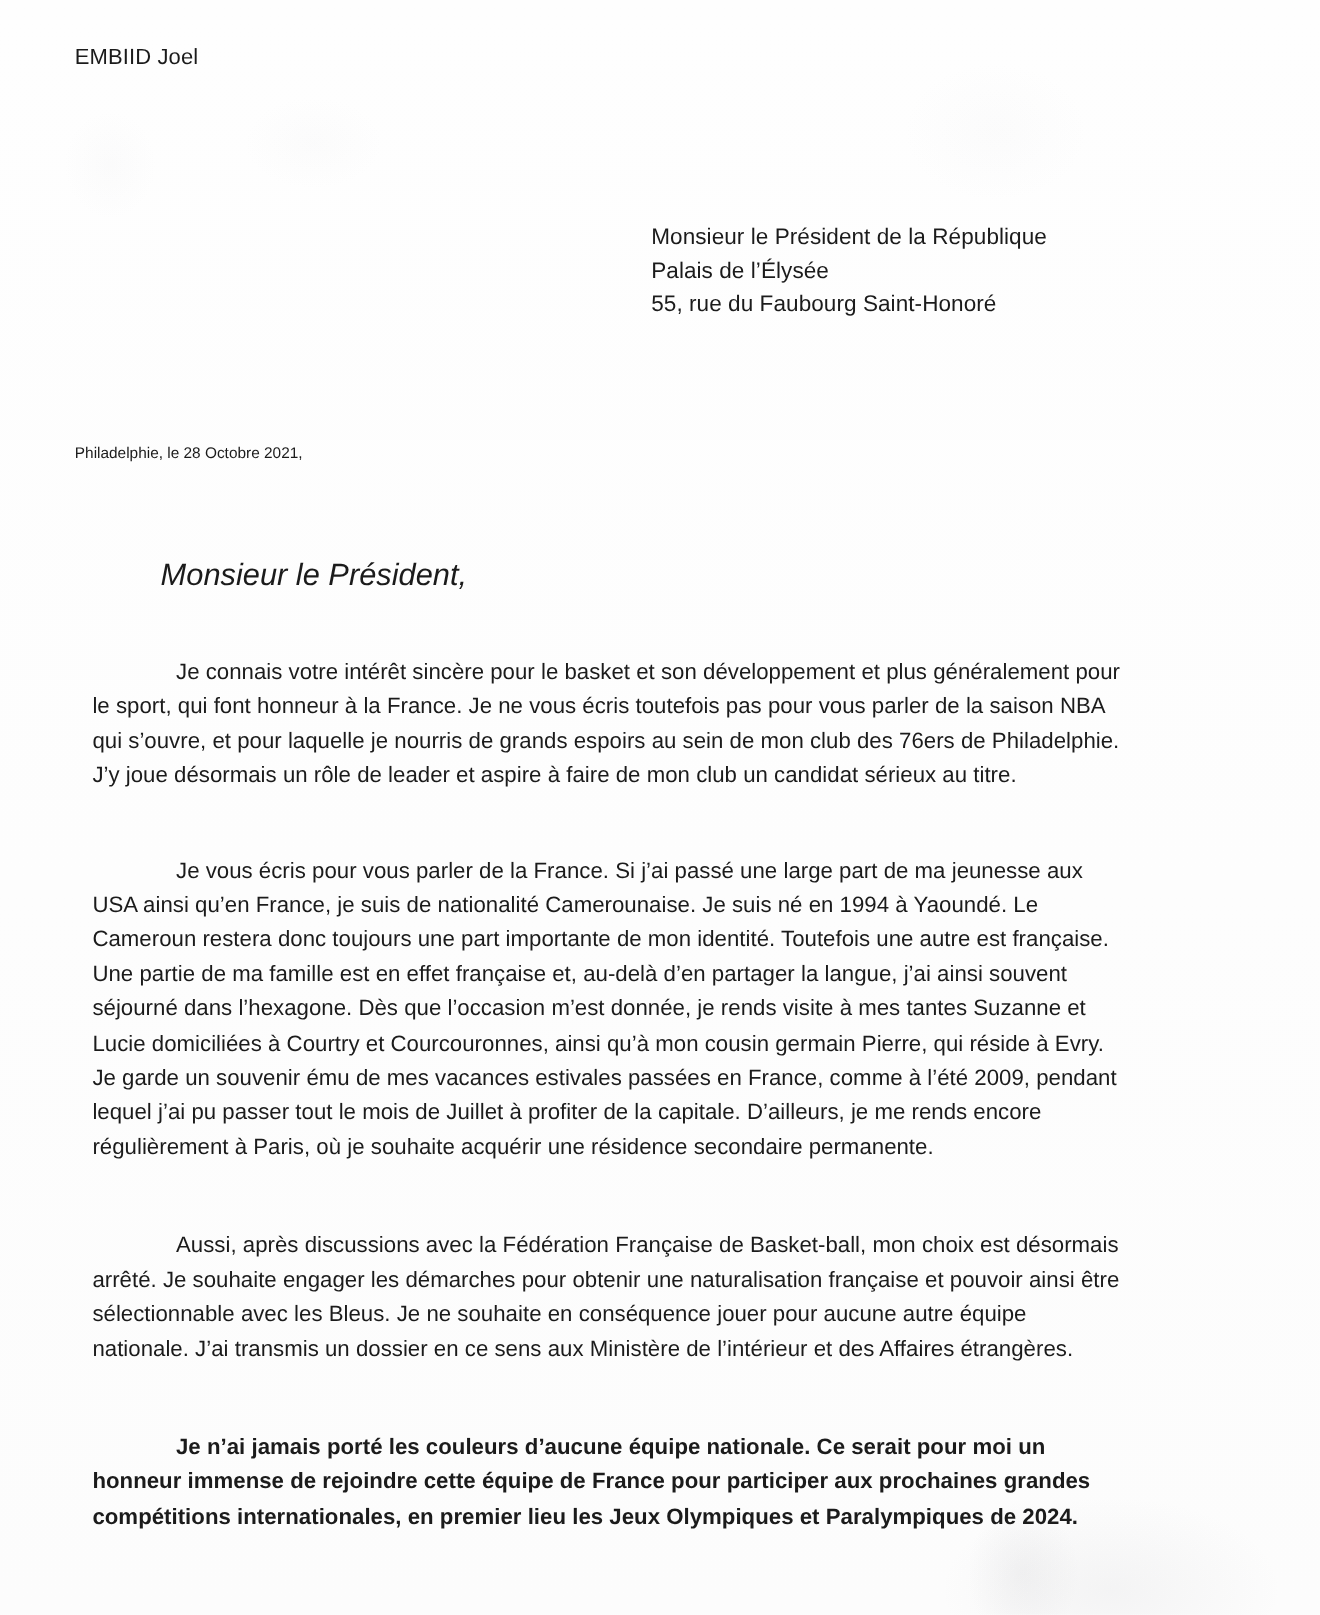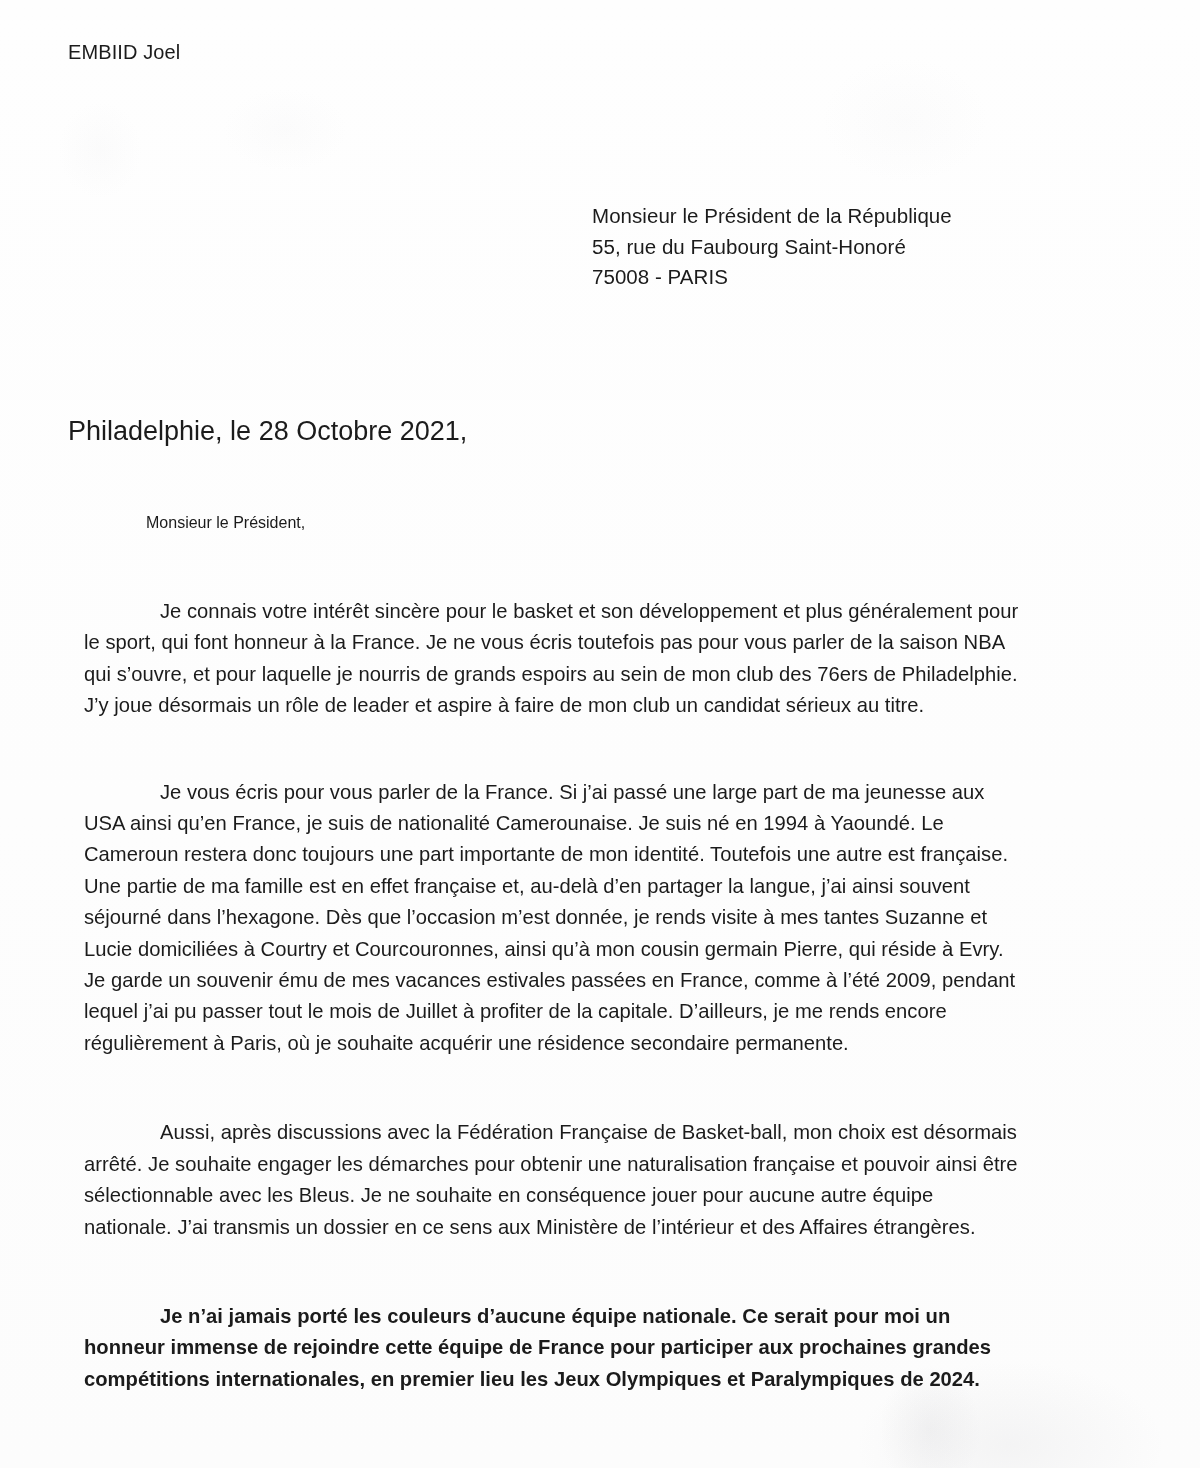--- a/index.html
+++ b/index.html
@@ -57,34 +57,35 @@
     letter-spacing: 0.05px;
   }
   .recipient div {
     white-space: nowrap;
   }
 
   
   .dateline {
     position: absolute;
     left: 68px;
-    top: 416px;
-    font-size: 27px;
+    top: 396px;
+    font-size: 14px;
     line-height: 30px;
     white-space: nowrap;
   }
 
   
   .salutation {
     position: absolute;
     left: 146px;
     top: 508px;
-    font-size: 16px;
+    font-size: 28px;
     line-height: 30px;
     white-space: nowrap;
+    font-style: italic;
   }
 
   
   .body-copy {
     position: absolute;
     left: 68px;
     top: 596px;
     width: 952px;
     font-size: 20.2px;
     line-height: 31.4px;
@@ -110,22 +111,22 @@
 <body>
 
 <div class="page"></div>
 
 <div class="sheet">
 
   <div class="sender">EMBIID Joel</div>
 
   <div class="recipient">
     <div>Monsieur le Président de la République</div>
+    <div>Palais de l’Élysée</div>
     <div>55, rue du Faubourg Saint-Honoré</div>
-    <div>75008 - PARIS</div>
   </div>
 
   <div class="dateline">Philadelphie, le 28 Octobre 2021,</div>
 
   <div class="salutation">Monsieur le Président,</div>
 
   <div class="body-copy">
     <p class="para-gap-lg">Je connais votre intérêt sincère pour le basket et son développement et plus généralement pour le sport, qui font honneur à la France. Je ne vous écris toutefois pas pour vous parler de la saison NBA qui s’ouvre, et pour laquelle je nourris de grands espoirs au sein de mon club des 76ers de Philadelphie. J’y joue désormais un rôle de leader et aspire à faire de mon club un candidat sérieux au titre.</p>
     <p class="para-gap-xl">Je vous écris pour vous parler de la France. Si j’ai passé une large part de ma jeunesse aux USA ainsi qu’en France, je suis de nationalité Camerounaise. Je suis né en 1994 à Yaoundé. Le Cameroun restera donc toujours une part importante de mon identité. Toutefois une autre est française. Une partie de ma famille est en effet française et, au-delà d’en partager la langue, j’ai ainsi souvent séjourné dans l’hexagone. Dès que l’occasion m’est donnée, je rends visite à mes tantes Suzanne et Lucie domiciliées à Courtry et Courcouronnes, ainsi qu’à mon cousin germain Pierre, qui réside à Evry. Je garde un souvenir ému de mes vacances estivales passées en France, comme à l’été 2009, pendant lequel j’ai pu passer tout le mois de Juillet à profiter de la capitale. D’ailleurs, je me rends encore régulièrement à Paris, où je souhaite acquérir une résidence secondaire permanente.</p>
     <p class="para-gap-xl">Aussi, après discussions avec la Fédération Française de Basket-ball, mon choix est désormais arrêté. Je souhaite engager les démarches pour obtenir une naturalisation française et pouvoir ainsi être sélectionnable avec les Bleus. Je ne souhaite en conséquence jouer pour aucune autre équipe nationale. J’ai transmis un dossier en ce sens aux Ministère de l’intérieur et des Affaires étrangères.</p>

